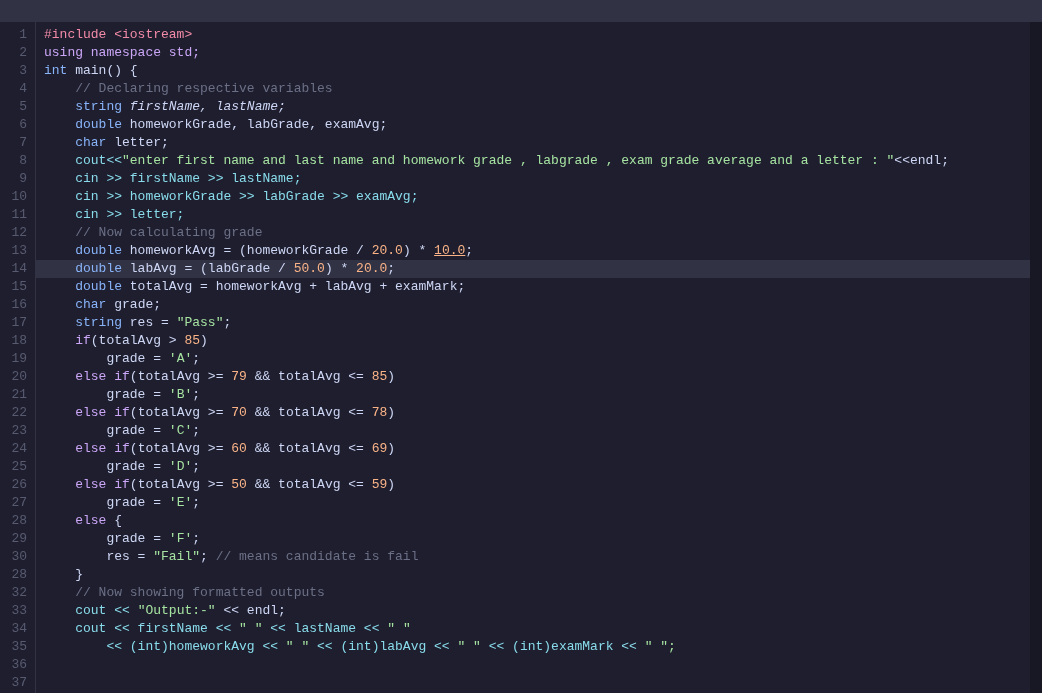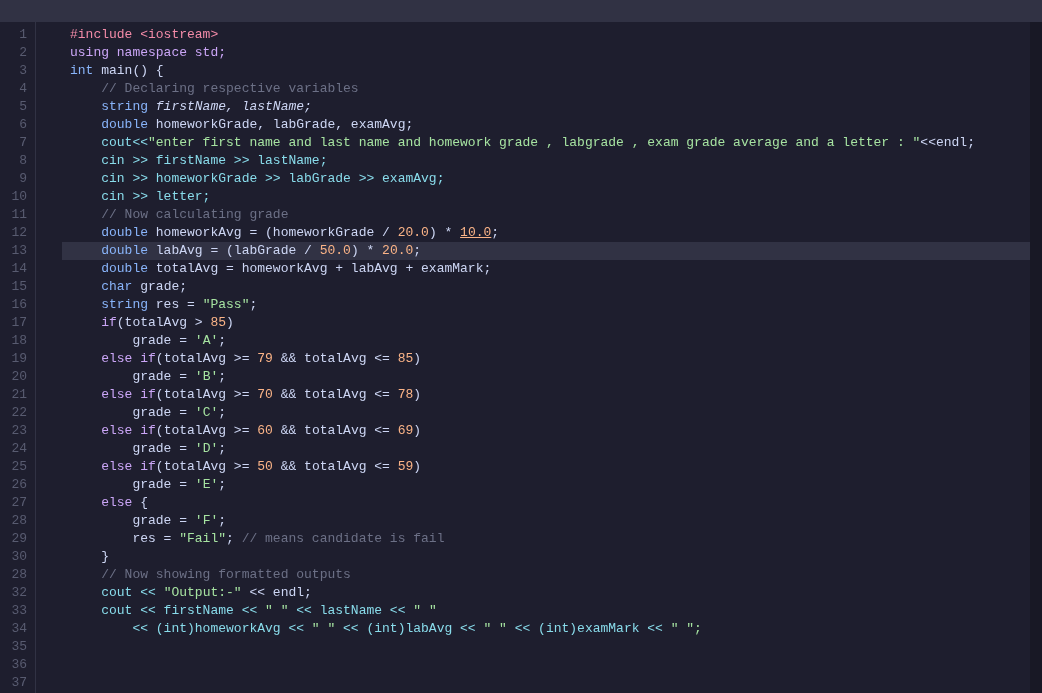--- a/index.html
+++ b/index.html
@@ -66,21 +66,20 @@
       position: relative;
     }
 
     .code-line {
       height: 18px;
       line-height: 18px;
       padding: 0 8px;
       white-space: pre;
       font-size: 13px;
       position: relative;
-      margin-left: 26px;
     }
 
     .code-line.highlighted {
       background-color: #313244;
     } 
 
     .scrollbar-area {
       width: 12px;
       background-color: #181825;
     }
@@ -133,20 +132,21 @@
         <div class="line-number">37</div>
         <div class="line-number">38</div>
       </div>
     <div class="code-content" id="code-content">
         <div class="code-line"><span style="color: rgb(243, 139, 168);">#include &lt;iostream&gt;</span></div>
         <div class="code-line"><span style="color: rgb(203, 166, 247);">using namespace std;</span></div>
         <div class="code-line"><span style="color: rgb(137, 180, 250);">int</span><span style="color: rgb(205, 214, 244);"> main() {</span></div>
         <div class="code-line"><span style="color: rgb(108, 112, 134);">    // Declaring respective variables</span></div>
         <div class="code-line"><span style="color: rgb(137, 180, 250);">    string</span><span style="color: rgb(205, 214, 244); font-style: italic;"> firstName, lastName;</span></div>
         <div class="code-line"><span style="color: rgb(137, 180, 250);">    double</span><span style="color: rgb(205, 214, 244);"> homeworkGrade, labGrade, examAvg;</span></div>
+        <div class="code-line"><span style="color: rgb(137, 180, 250);">    char</span><span style="color: rgb(205, 214, 244);"> letter;</span></div>
         <div class="code-line"><span style="color: rgb(137, 220, 235);">    cout&lt;&lt;</span><span style="color: rgb(166, 227, 161);">"enter first name and last name and homework grade , labgrade , exam grade average and a letter : "</span><span style="color: rgb(205, 214, 244);">&lt;&lt;endl;</span></div>
         <div class="code-line"><span style="color: rgb(137, 220, 235);">    cin &gt;&gt; firstName &gt;&gt; lastName;</span></div>
         <div class="code-line"><span style="color: rgb(137, 220, 235);">    cin &gt;&gt; homeworkGrade &gt;&gt; labGrade &gt;&gt; examAvg;</span></div>
         <div class="code-line"><span style="color: rgb(137, 220, 235);">    cin &gt;&gt; letter;</span></div>
         <div class="code-line"><span style="color: rgb(108, 112, 134);">    // Now calculating grade</span></div>
         <div class="code-line"><span style="color: rgb(137, 180, 250);">    double</span><span style="color: rgb(205, 214, 244);"> homeworkAvg = (homeworkGrade / </span><span style="color: rgb(250, 179, 135);">20.0</span><span style="color: rgb(205, 214, 244);">) * </span><span style="color: rgb(250, 179, 135); text-decoration: underline;">10.0</span><span style="color: rgb(205, 214, 244);">;</span></div>
         <div class="code-line highlighted"><span style="color: rgb(137, 180, 250);">    double</span><span style="color: rgb(205, 214, 244);"> labAvg = (labGrade / </span><span style="color: rgb(250, 179, 135);">50.0</span><span style="color: rgb(205, 214, 244);">) * </span><span style="color: rgb(250, 179, 135);">20.0</span><span style="color: rgb(205, 214, 244);">;</span></div>
         <div class="code-line"><span style="color: rgb(137, 180, 250);">    double</span><span style="color: rgb(205, 214, 244);"> totalAvg = homeworkAvg + labAvg + examMark;</span></div>
         <div class="code-line"><span style="color: rgb(137, 180, 250);">    char</span><span style="color: rgb(205, 214, 244);"> grade;</span></div>
         <div class="code-line"><span style="color: rgb(137, 180, 250);">    string</span><span style="color: rgb(205, 214, 244);"> res = </span><span style="color: rgb(166, 227, 161);">"Pass"</span><span style="color: rgb(205, 214, 244);">;</span></div>

